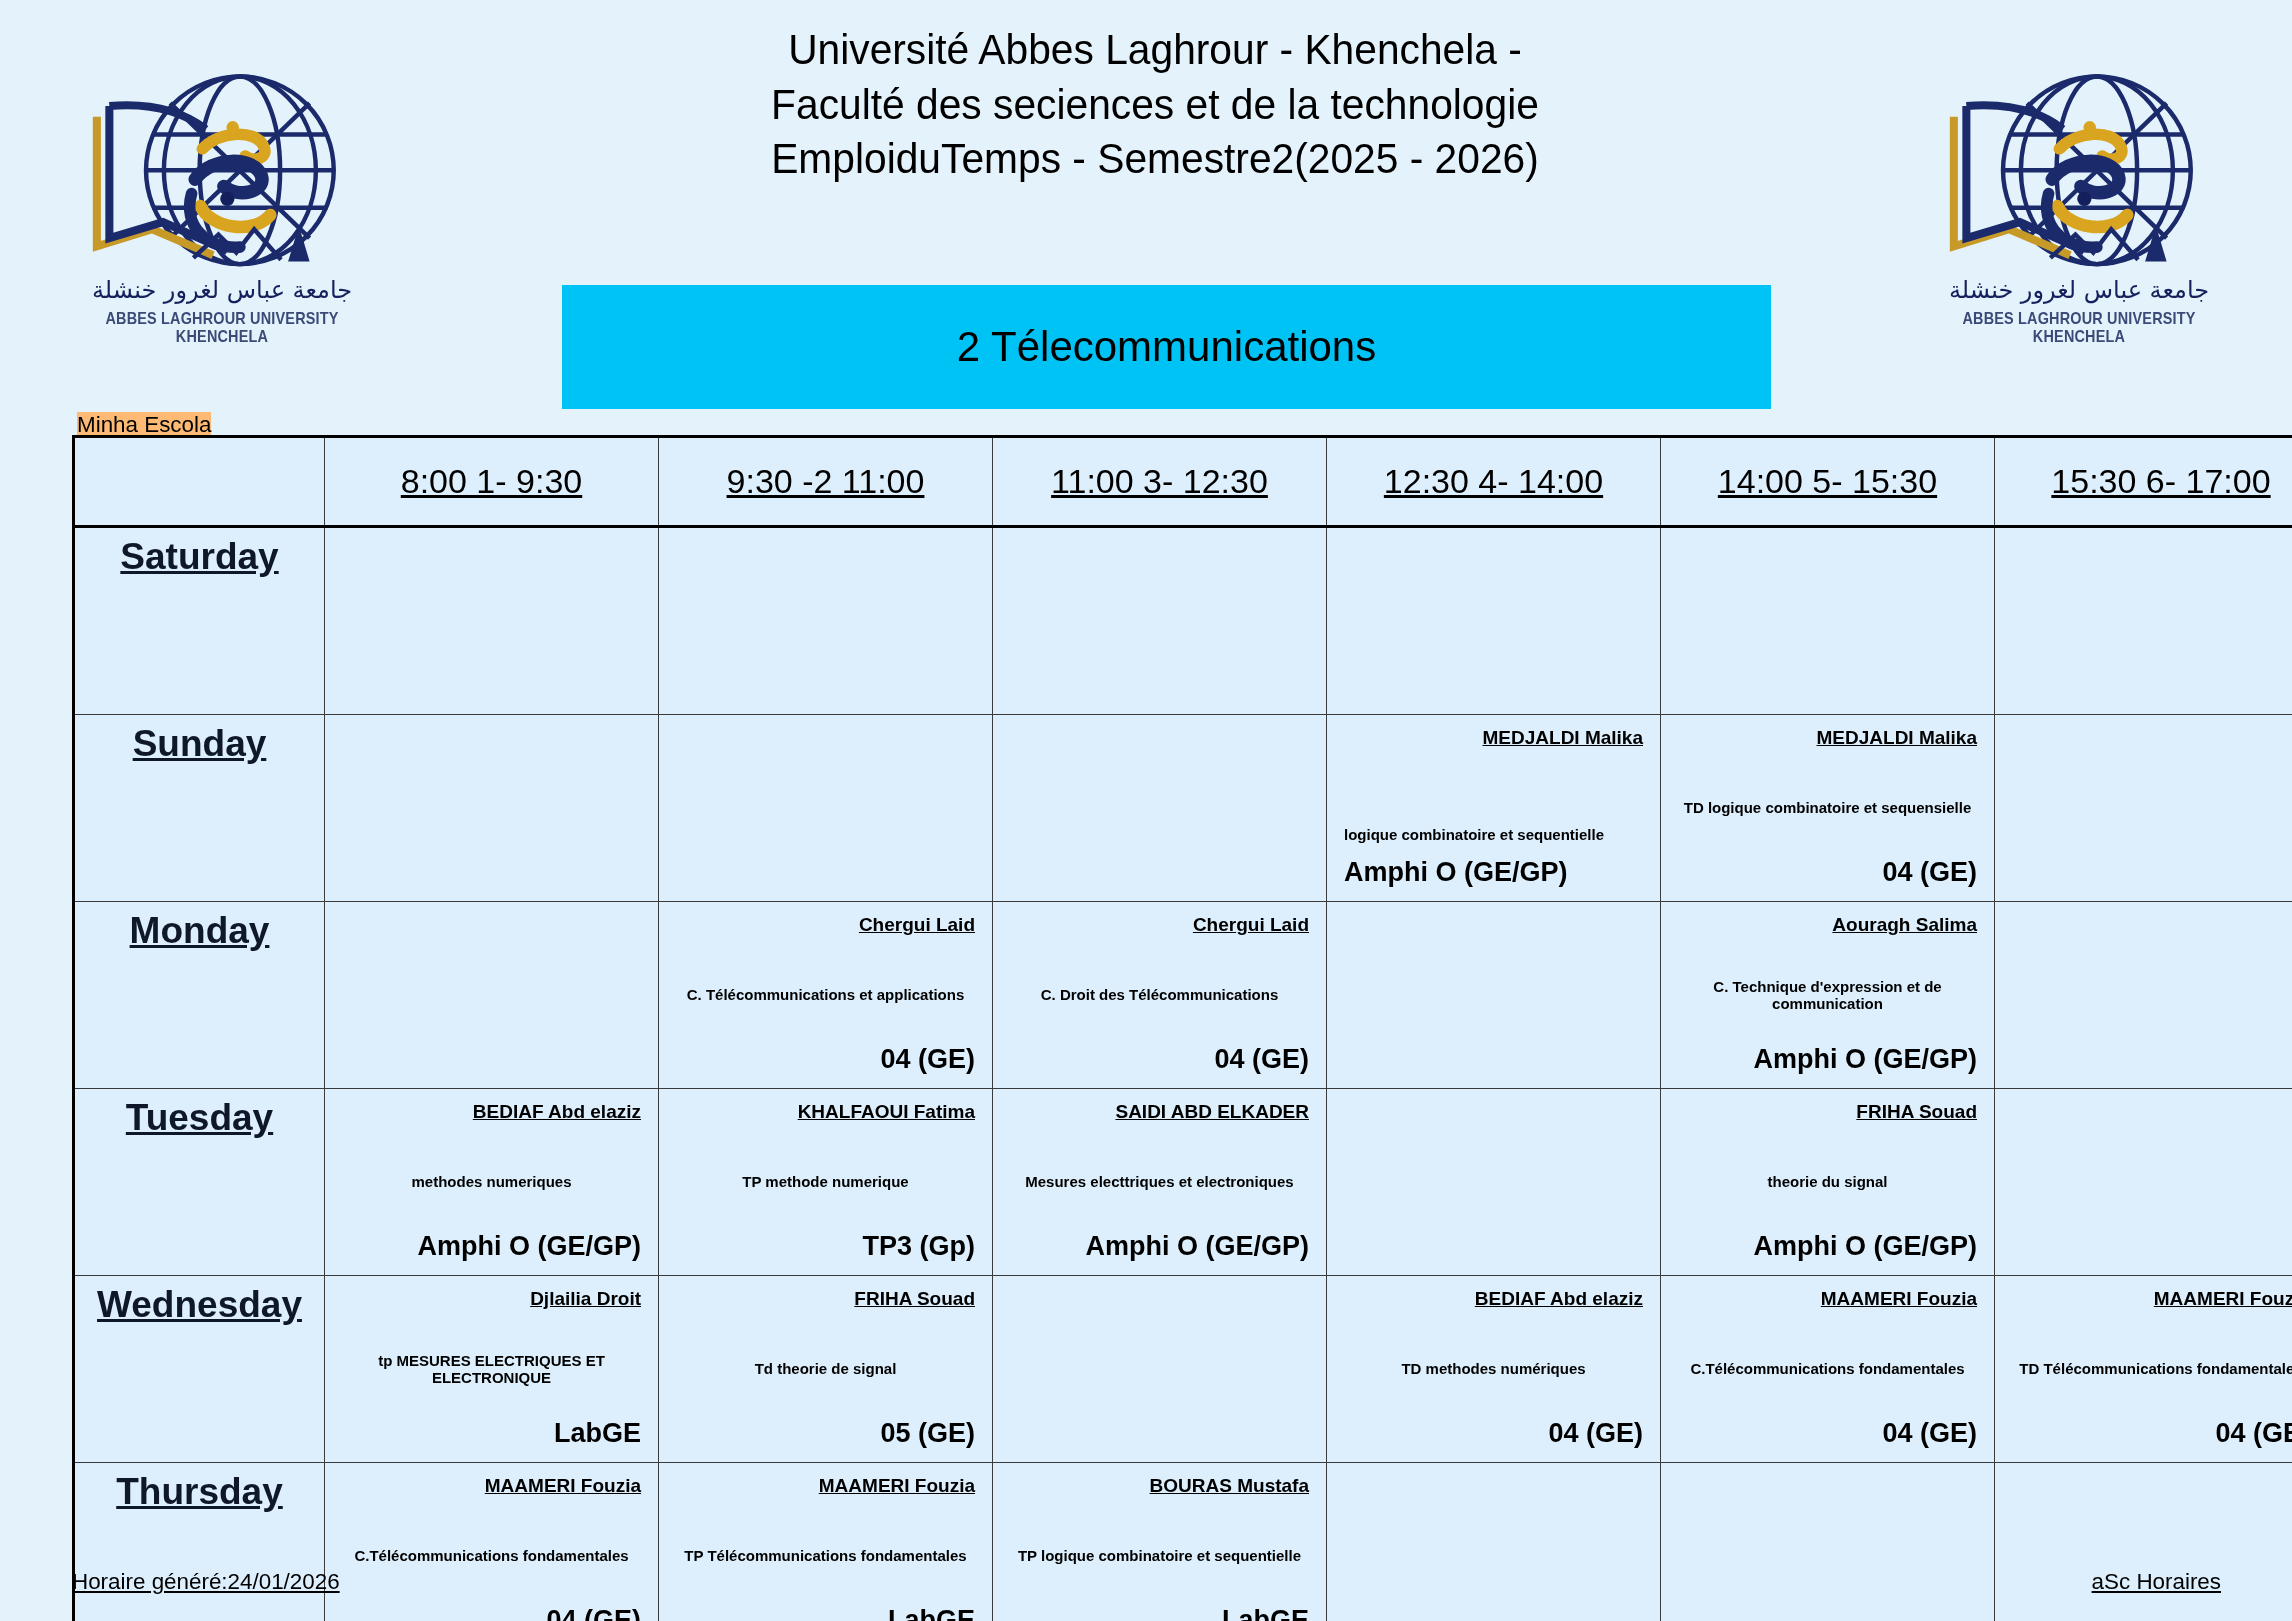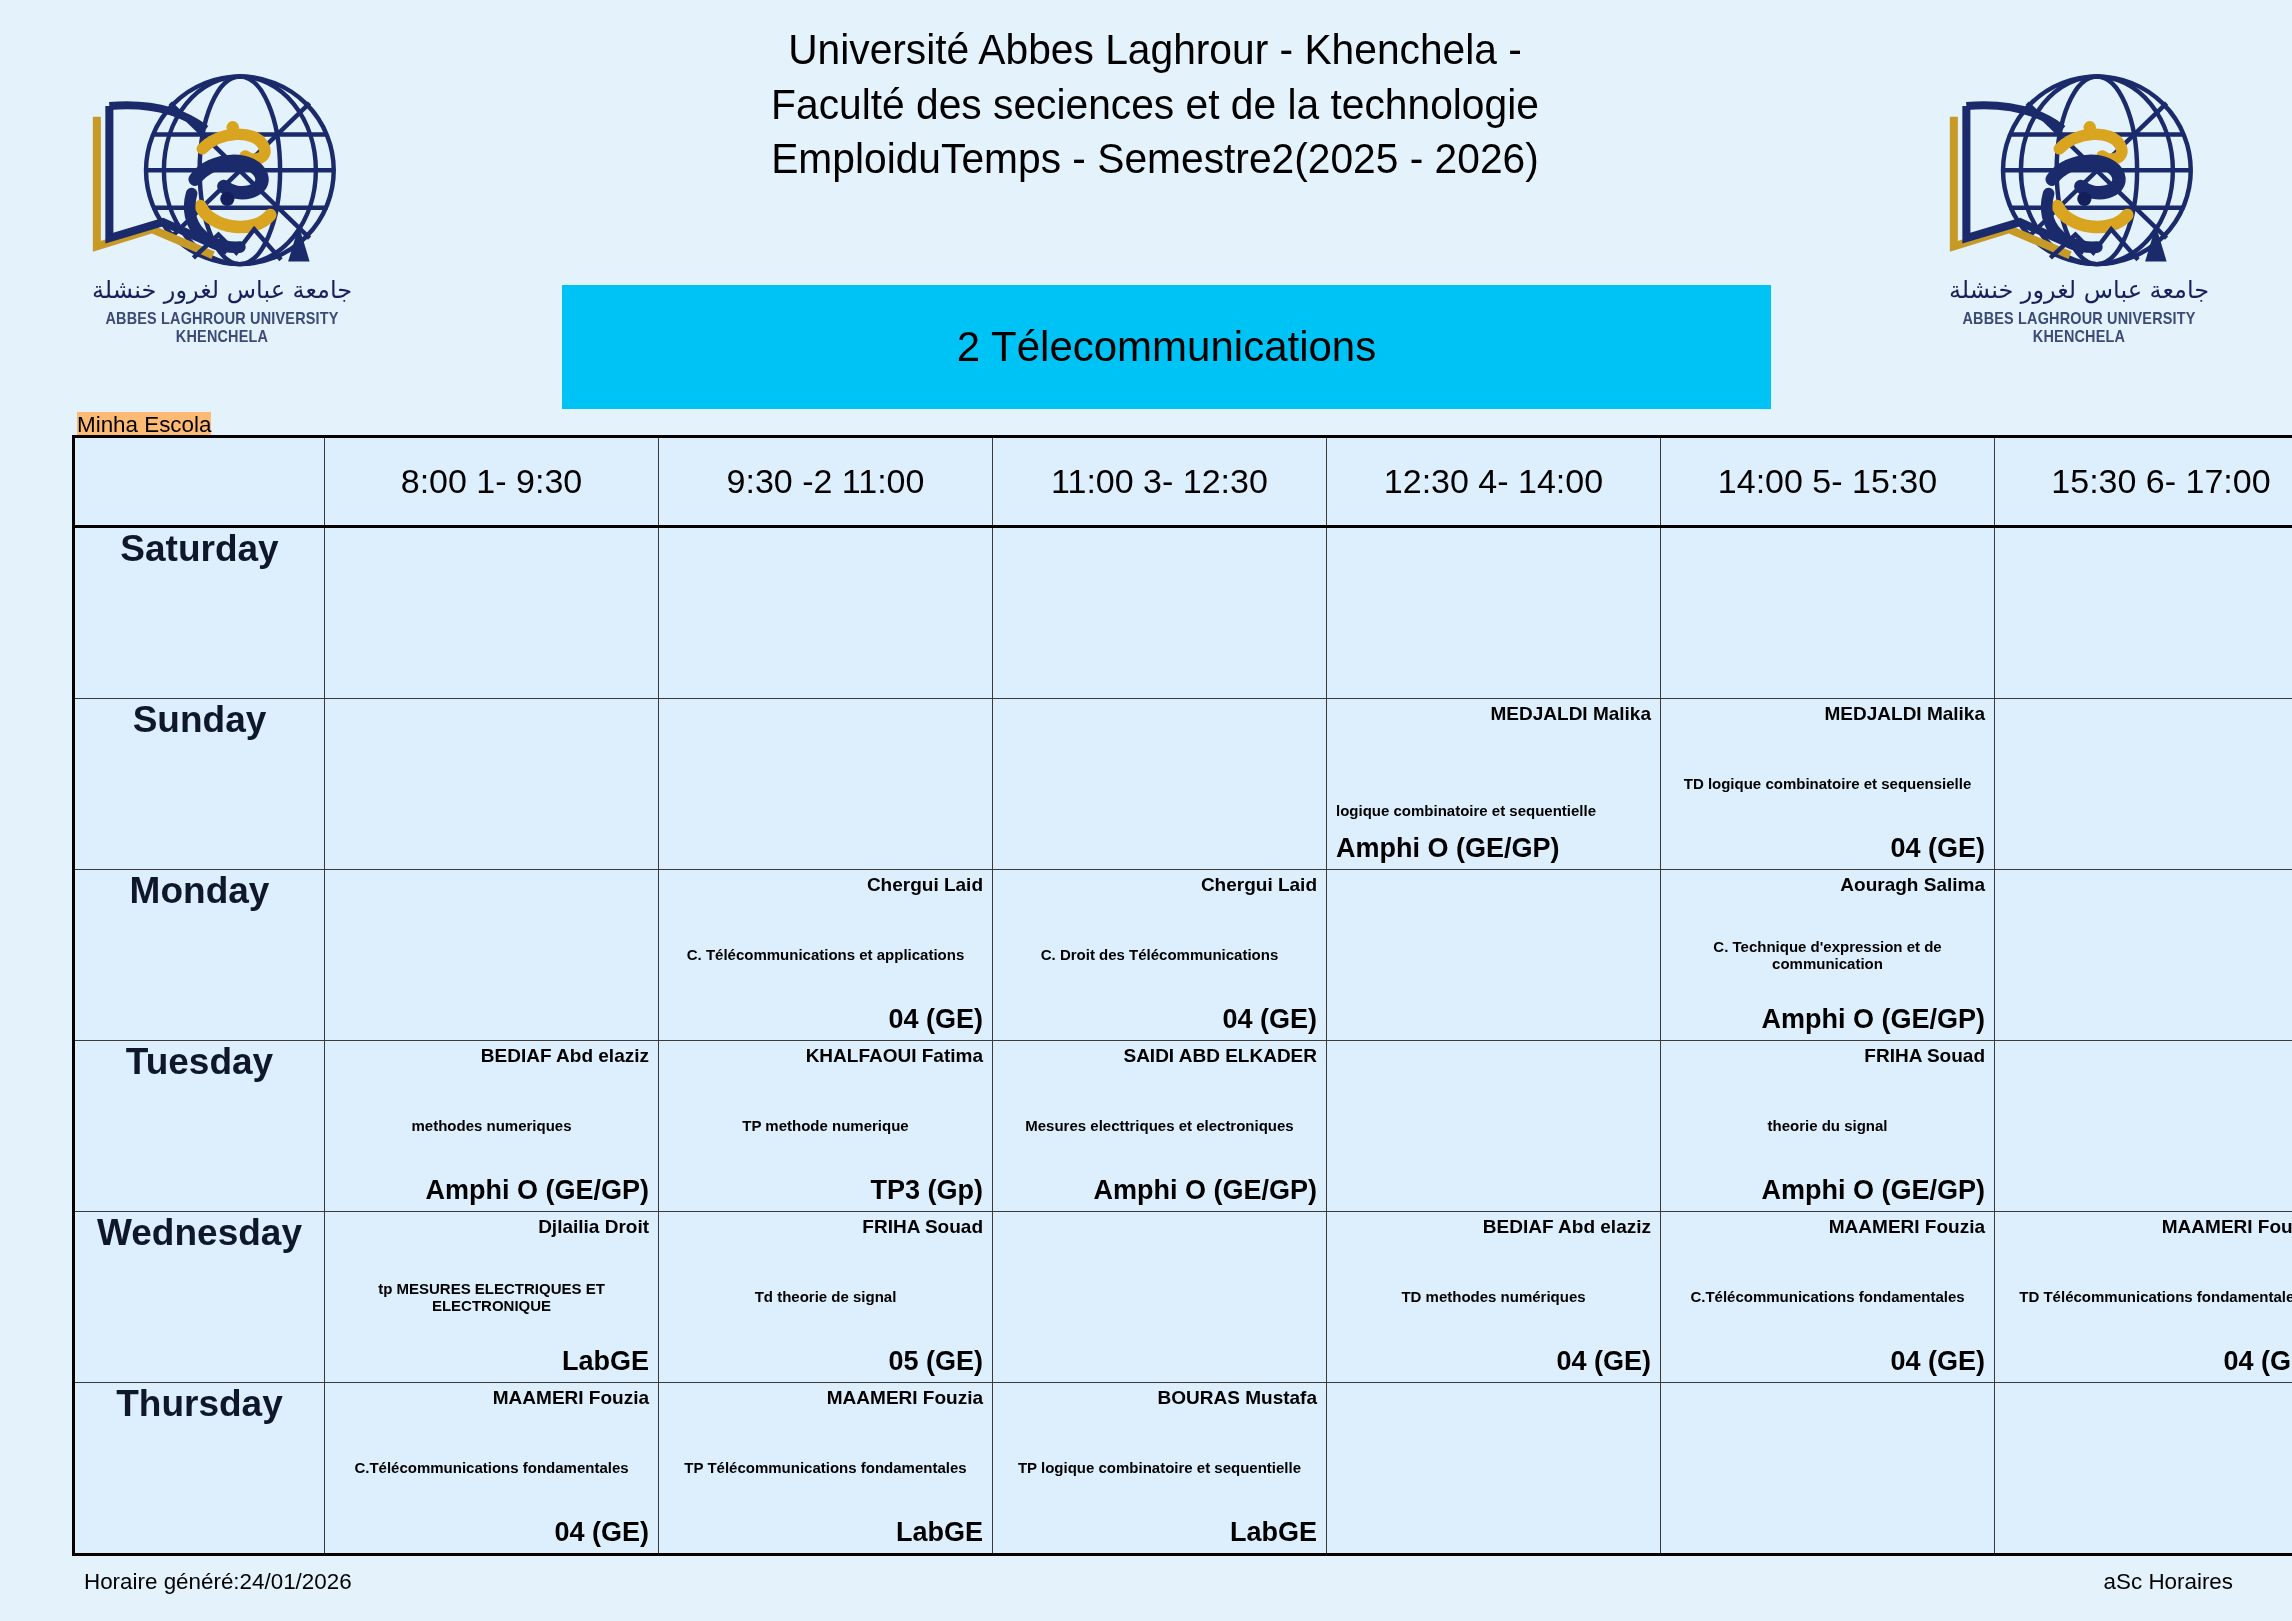--- a/index.html
+++ b/index.html
@@ -92,22 +92,23 @@
     position: absolute;
     left: 72px;
     top: 435px;
     width: 2149px;
     border-collapse: collapse;
     table-layout: fixed;
   }
   table.tt td, table.tt th {
     border: 1.8px solid #3a3a3a;
     background: #ddeffc;
-    padding: 0;
+    padding: 8px;
     vertical-align: top;
+    text-decoration: underline;
   }
   table.tt { border: 3.6px solid #000; }
 
   col.daycol  { width: 251px; }
   col.slotcol { width: 334px; }
 
   tr.headrow th {
     height: 90px;
     border-bottom: 3.6px solid #000;
     text-align: center;
@@ -173,27 +174,28 @@
   
   .subject.lowblock {
     top: auto;
     bottom: 50px;
     transform: none;
   }
 
   
   .footer {
     position: absolute;
-    left: 84px;
+    left: 72px;
     top: 1569px;
     width: 2149px;
     display: flex;
     justify-content: space-between;
     font-size: 22.4px;
     color: #000;
+    text-decoration: underline;
   }
 </style>
 </head>
 <body>
 
 <div id="page">
 
   <div class="logo left">
     <svg class="logo-mark" viewBox="0 0 340 245">
       <g fill="none" stroke="#1b2a6b" stroke-width="5">

